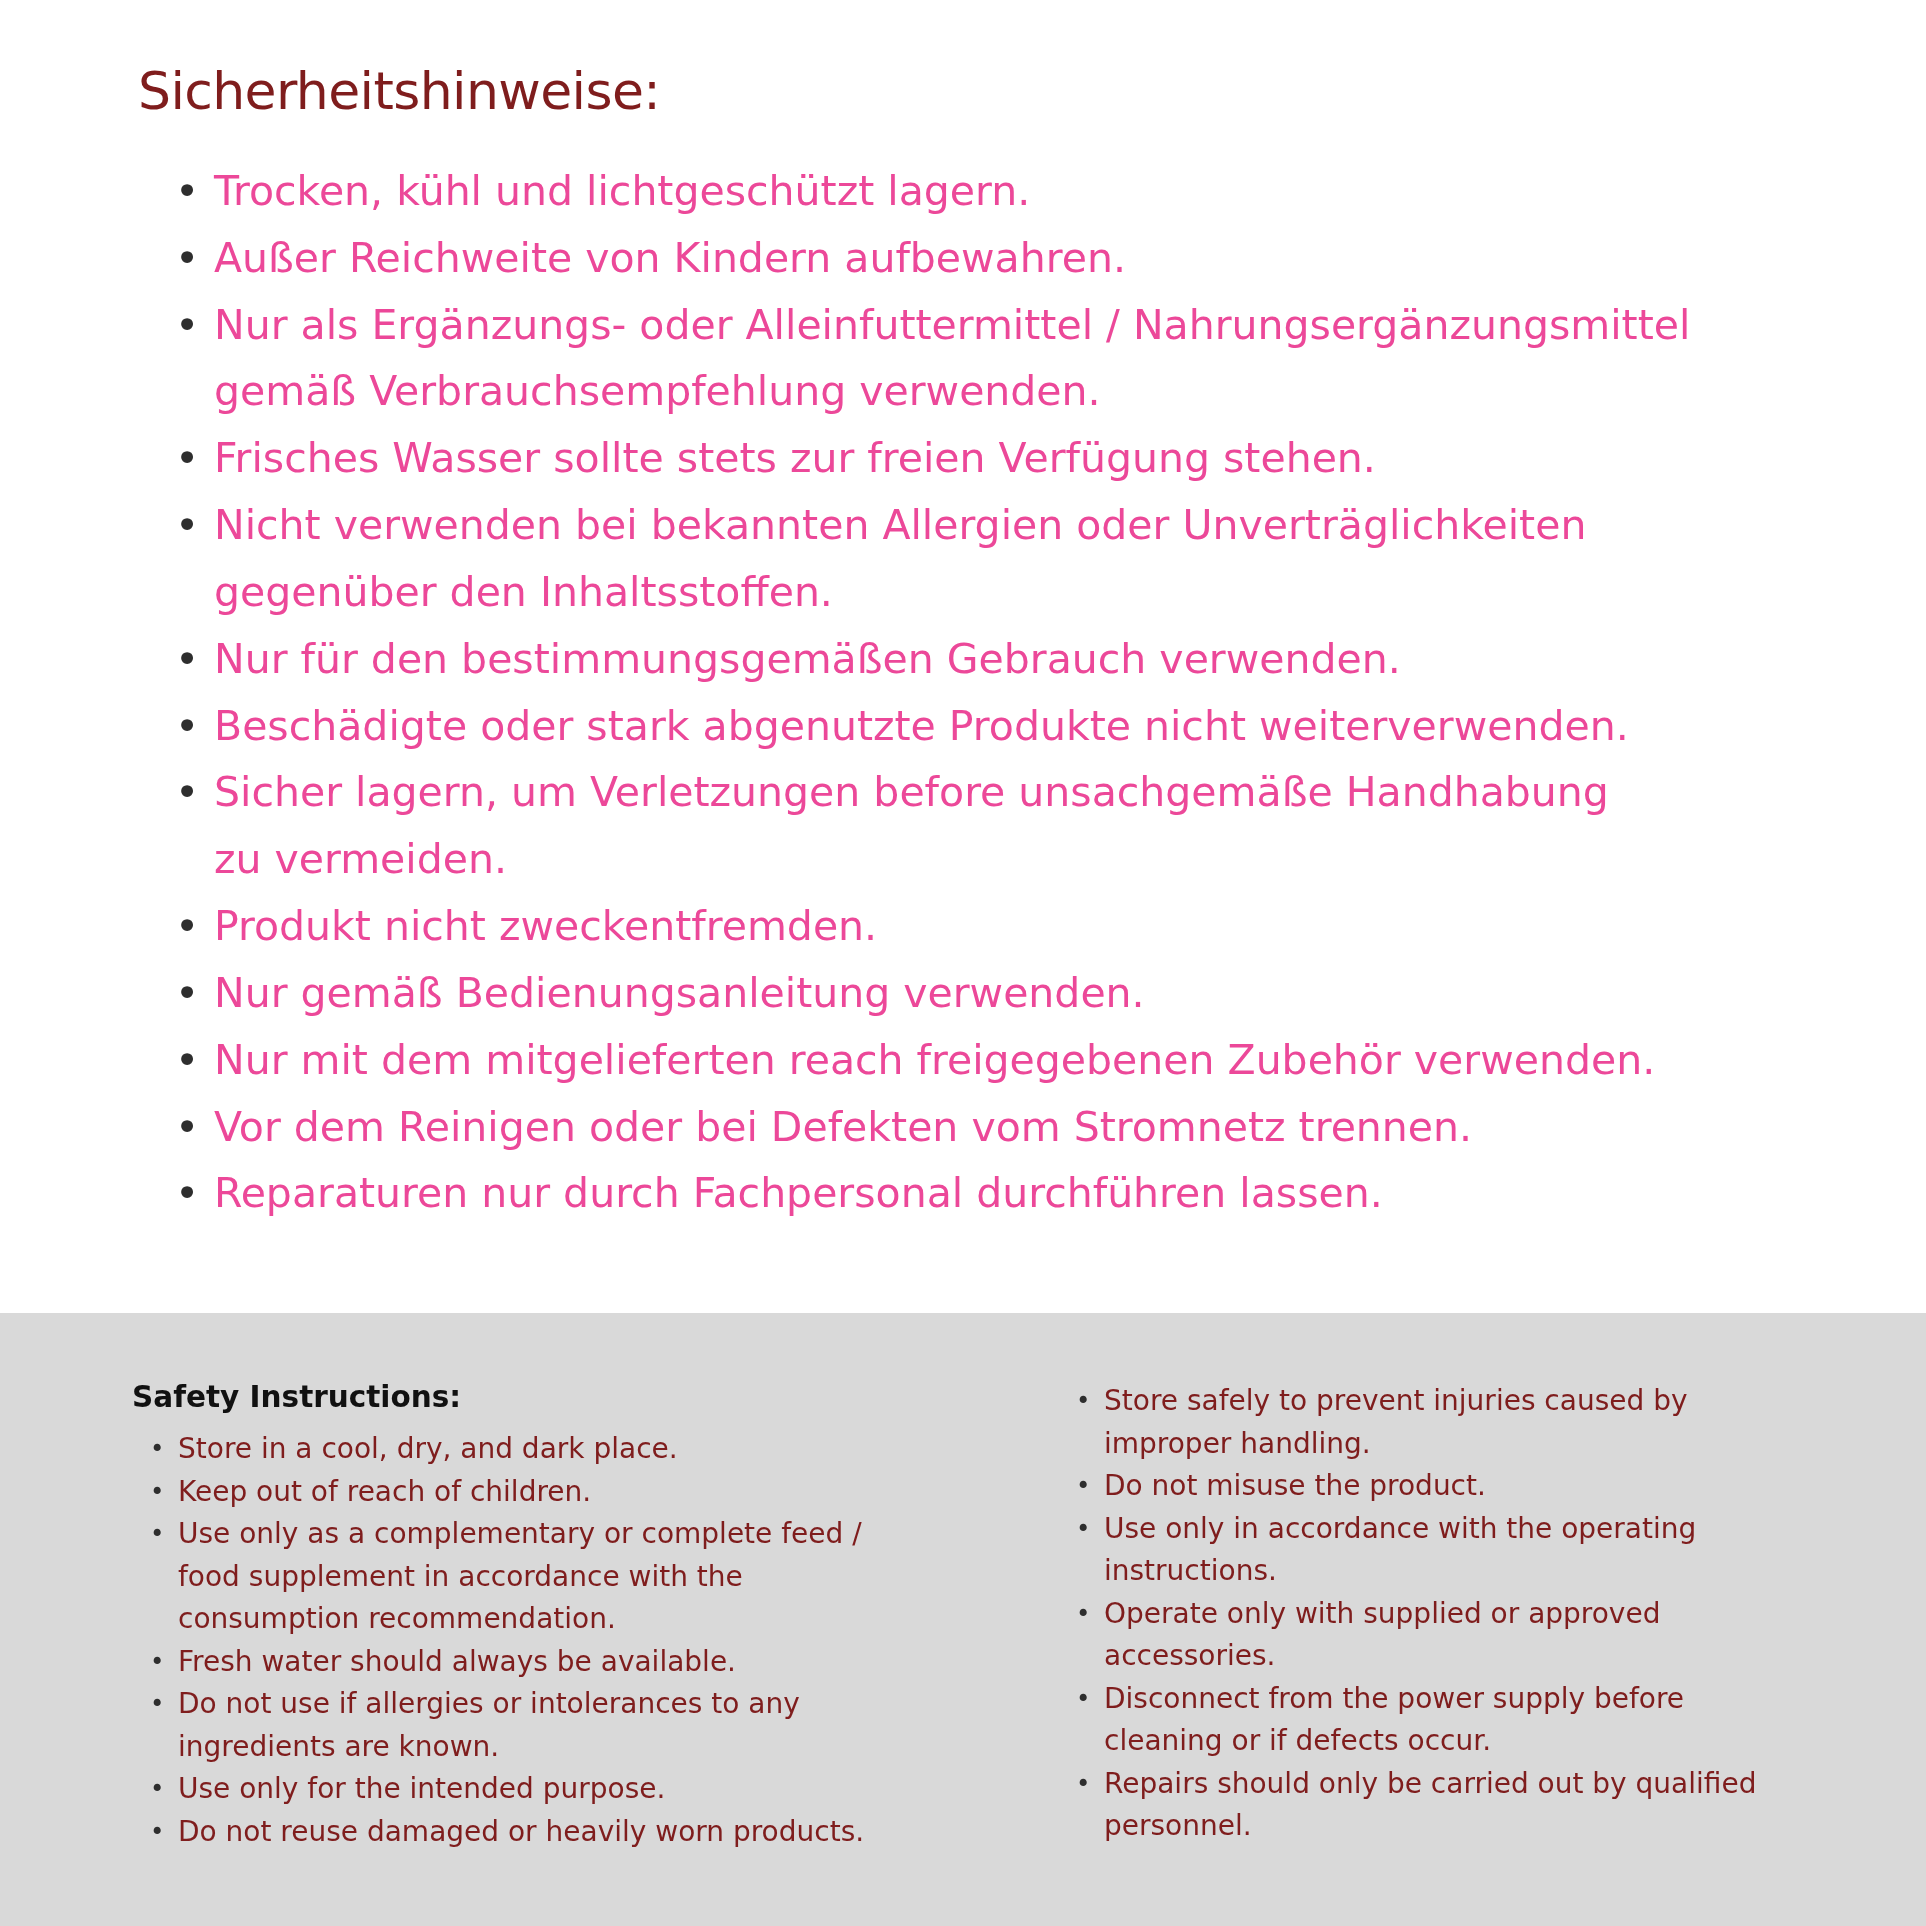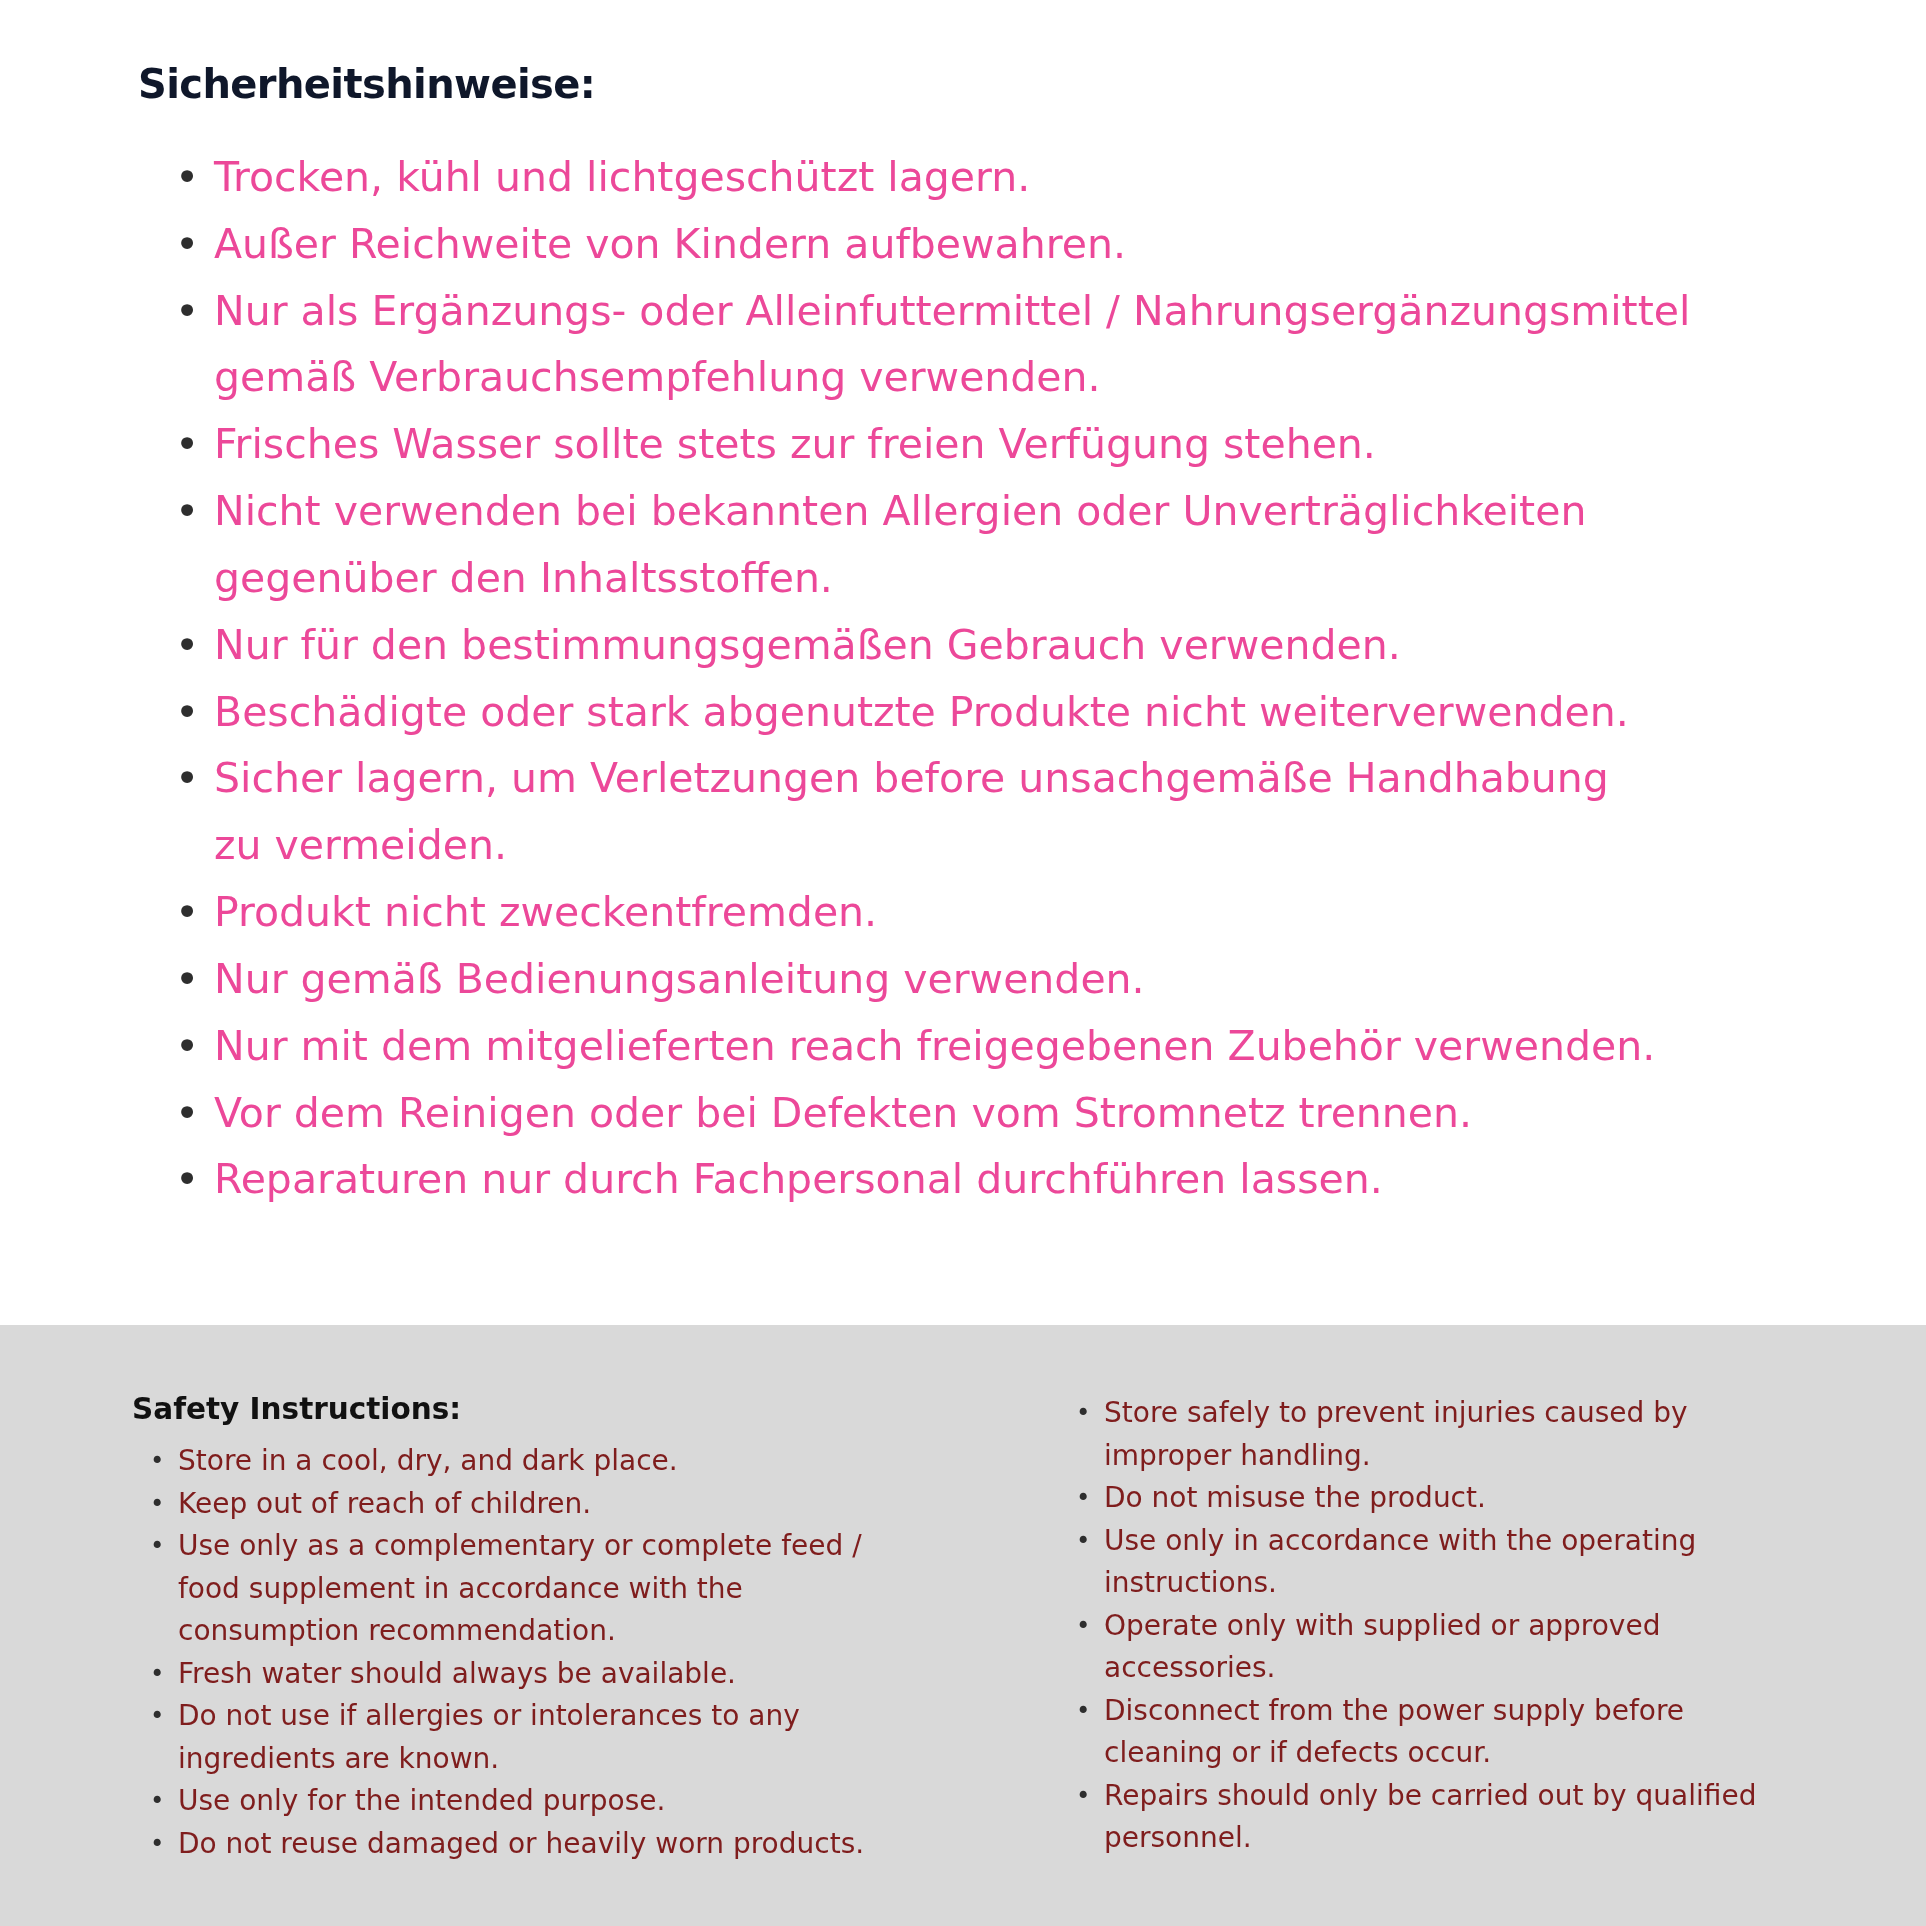--- a/index.html
+++ b/index.html
@@ -17,23 +17,23 @@
     background: #ffffff;
   }
 
   
   .german-section {
     height: 1313px;
     padding: 61px 77px 0 138px;
     background: #ffffff;
   }
   .german-title {
-    font-size: 40px;
-    font-weight: 700;
-    color: #0f172a;
+    font-size: 52px;
+    font-weight: 400;
+    color: #7f1d1d;
     letter-spacing: -0.6px;
     margin-bottom: 37px;
   }
   .german-list {
     list-style: none;
     margin-left: 37px;
     max-width: 1669px;
   }
   .german-list li {
     position: relative;
@@ -51,21 +51,20 @@
     color: #2e2e2e;
   }
 
   
   .english-section {
     flex: 1;
     background: #d9d9d9;
     padding: 67px 64px 0 132px;
     display: flex;
     align-items: flex-start;
-    margin-top: 12px;
   }
   .english-col-left {
     width: 918px;
     flex: none;
   }
   .english-col-right {
     flex: 1;
     margin-left: 26px;
   }
   .english-title {

